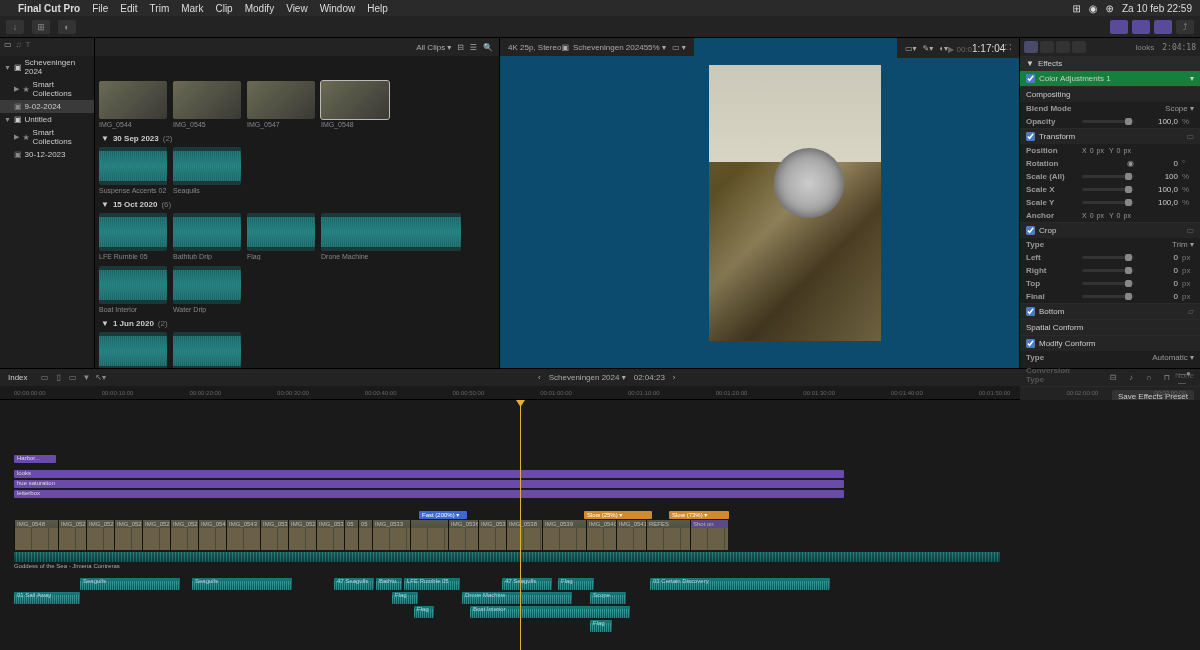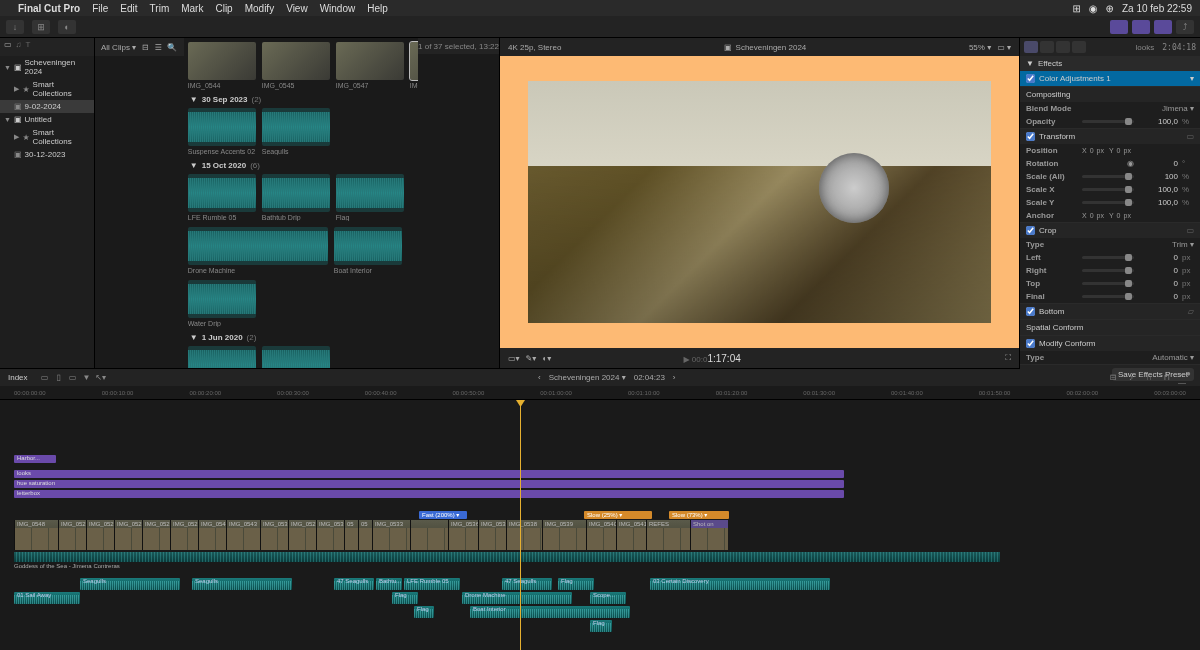--- a/index.html
+++ b/index.html
@@ -20,41 +20,41 @@
 
 
 .sidebar { width:95px; background:#1e1e1e; border-right:1px solid #000; font-size:8px; }
 .sidebar .item { padding:2px 4px; display:flex; align-items:center; gap:3px; }
 .sidebar .item.selected { background:#3a3a3a; }
 .sidebar .tri { font-size:7px; color:#888; }
 .sidebar .star { color:#888; font-size:8px; }
 .sidebar .folder { color:#888; font-size:8px; }
 
 
-.browser { width:405px; background:#1a1a1a; display:flex; flex-direction:row; border-right:1px solid #000; }
+.browser { width:405px; background:#1a1a1a; display:flex; flex-direction:column; border-right:1px solid #000;gap:21px; }
 .browser-head { height:18px; background:#232323; display:flex; align-items:center; justify-content:flex-end; padding:0 6px; gap:6px; font-size:8px; color:#aaa; }
 .browser-head .allclips { display:flex; align-items:center; gap:2px; }
 .browser-content { flex:1; overflow:hidden; padding:4px; }
 .clip-row { display:flex; gap:6px; margin-bottom:4px; }
 .thumb { width:68px; }
 .thumb .img { width:68px; height:38px; background:linear-gradient(135deg,#6a6a55,#3a3a35); border-radius:2px; }
 .thumb.sel .img { outline:1px solid #bbb; }
 .thumb .label { font-size:7px; color:#888; margin-top:2px; }
 .date-header { font-size:8px; color:#ccc; margin:6px 0 4px 2px; display:flex; align-items:center; gap:4px; }
 .date-header .count { color:#777; }
 .audio-thumb { width:68px; }
 .audio-thumb .wave { width:68px; height:38px; background:#1a3a3a; border-radius:2px; position:relative; overflow:hidden; }
 .audio-thumb .wave::before { content:""; position:absolute; inset:4px 0; background:repeating-linear-gradient(90deg,#2a8a8a 0,#2a8a8a 1px,transparent 1px,transparent 2px), linear-gradient(#1a6a6a,#2a9a9a,#1a6a6a); opacity:0.8; }
 .audio-thumb .label { font-size:7px; color:#888; margin-top:2px; display:block; overflow:hidden; text-overflow:ellipsis; white-space:nowrap; }
 .audio-thumb.wide .wave { width:140px; }
 .audio-thumb.wide { width:140px; }
 .browser-footer { height:16px; background:#232323; font-size:8px; color:#888; display:flex; align-items:center; justify-content:center; }
 
 
-.viewer { flex:1; background:#fdba74; display:flex; flex-direction:column; border-right:1px solid #000; }
+.viewer { flex:1; background:#0c4a6e; display:flex; flex-direction:row; border-right:1px solid #000; }
 .viewer-head { height:18px; background:#232323; display:flex; align-items:center; padding:0 8px; font-size:8px; color:#aaa; }
 .viewer-head .title { margin:0 auto; display:flex; gap:4px; align-items:center; }
 .viewer-head .right { display:flex; gap:6px; align-items:center; }
 .viewer-canvas { flex:1; display:flex; align-items:center; justify-content:center; padding:8px; }
 .viewer-img { width:92%; height:88%; background:
   linear-gradient(rgba(0,0,0,0.0),rgba(0,0,0,0.3)),
   linear-gradient(135deg,#7a6a3a 0%,#6a5a2a 30%,#aa9a6a 50%,#5a4a2a 70%,#9a8a5a 100%);
   position:relative; }
 .viewer-img::before { content:""; position:absolute; top:0; left:0; right:0; height:35%; background:linear-gradient(#cac8b8,#d8d5c5); }
 .viewer-img::after { content:""; position:absolute; right:22%; top:30%; width:70px; height:70px; border-radius:50%; background:radial-gradient(#ccc,#888); box-shadow:inset 0 0 12px #555; }
@@ -272,21 +272,20 @@
               <div class="wave"></div>
               <span class="label"></span>
             </div>
             <div class="audio-thumb">
               <div class="wave"></div>
               <span class="label"></span>
             </div>
           </div>
         </div>
     </div>
-    <div class="browser-footer">1 of 37 selected, 13:22</div>
   </div>
 
   <div class="viewer">
     <div class="viewer-head">
       <span>4K 25p, Stereo</span>
       <div class="title">
           <span>▣</span>
           <span>Scheveningen 2024</span>
         </div>
       <div class="right">
@@ -315,33 +314,33 @@
       <div class="tab"></div>
       <div class="tab"></div>
       <span class="looks">looks</span>
       <span class="tc">2:04:18</span>
     </div>
     <div class="insp-section">
       <div class="insp-head effects">
           <span class="tri">▼</span>
           <span class="label">Effects</span>
         </div>
-      <div class="insp-head" style="background:#0369a1">
+      <div class="insp-head" style="background:#15803d">
           <input type="checkbox" checked="" style="">
           <span class="label">Color Adjustments 1</span>
           <span>▾</span>
         </div>
     </div>
     <div class="insp-section">
       <div class="insp-head">
           <span class="label">Compositing</span>
         </div>
       <div class="insp-row">
           <span class="label">Blend Mode</span>
-          <span style="margin-left:auto"><span>Jimena</span> ▾</span>
+          <span style="margin-left:auto"><span>Scope</span> ▾</span>
         </div>
       <div class="insp-row">
           <span class="label">Opacity</span>
           <div class="slider"></div>
           <span class="val">100,0</span>
           <span class="unit">%</span>
         </div>
     </div>
     <div class="insp-section">
       <div class="insp-head">
@@ -430,20 +429,24 @@
         </div>
     </div>
     <div class="insp-section">
       <div class="insp-head">
           <input type="checkbox" checked="" style="">
           <span class="label">Modify Conform</span>
         </div>
       <div class="insp-row">
           <span class="label">Type</span>
           <span style="margin-left:auto"><span>Automatic</span> ▾</span>
+        </div>
+      <div class="insp-row" style="color:#555">
+          <span class="label">Conversion Type</span>
+          <span style="margin-left:auto">None</span>
         </div>
     </div>
     <div class="insp-foot">
         <div class="btn">Save Effects Preset</div>
       </div>
   </div>
 </div>
 
 <div class="timeline-bar">
   <span class="index">Index</span>

